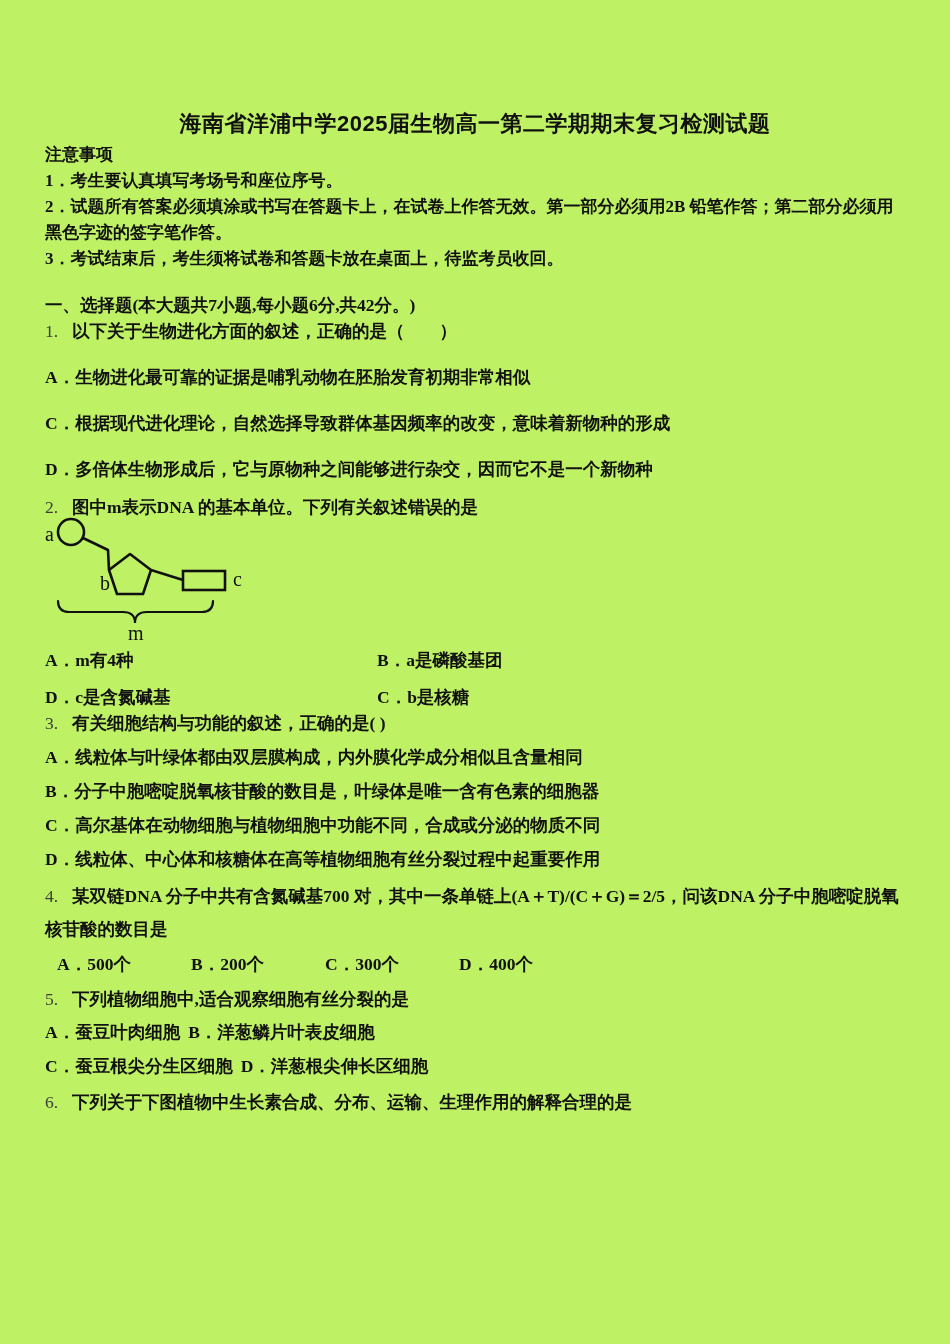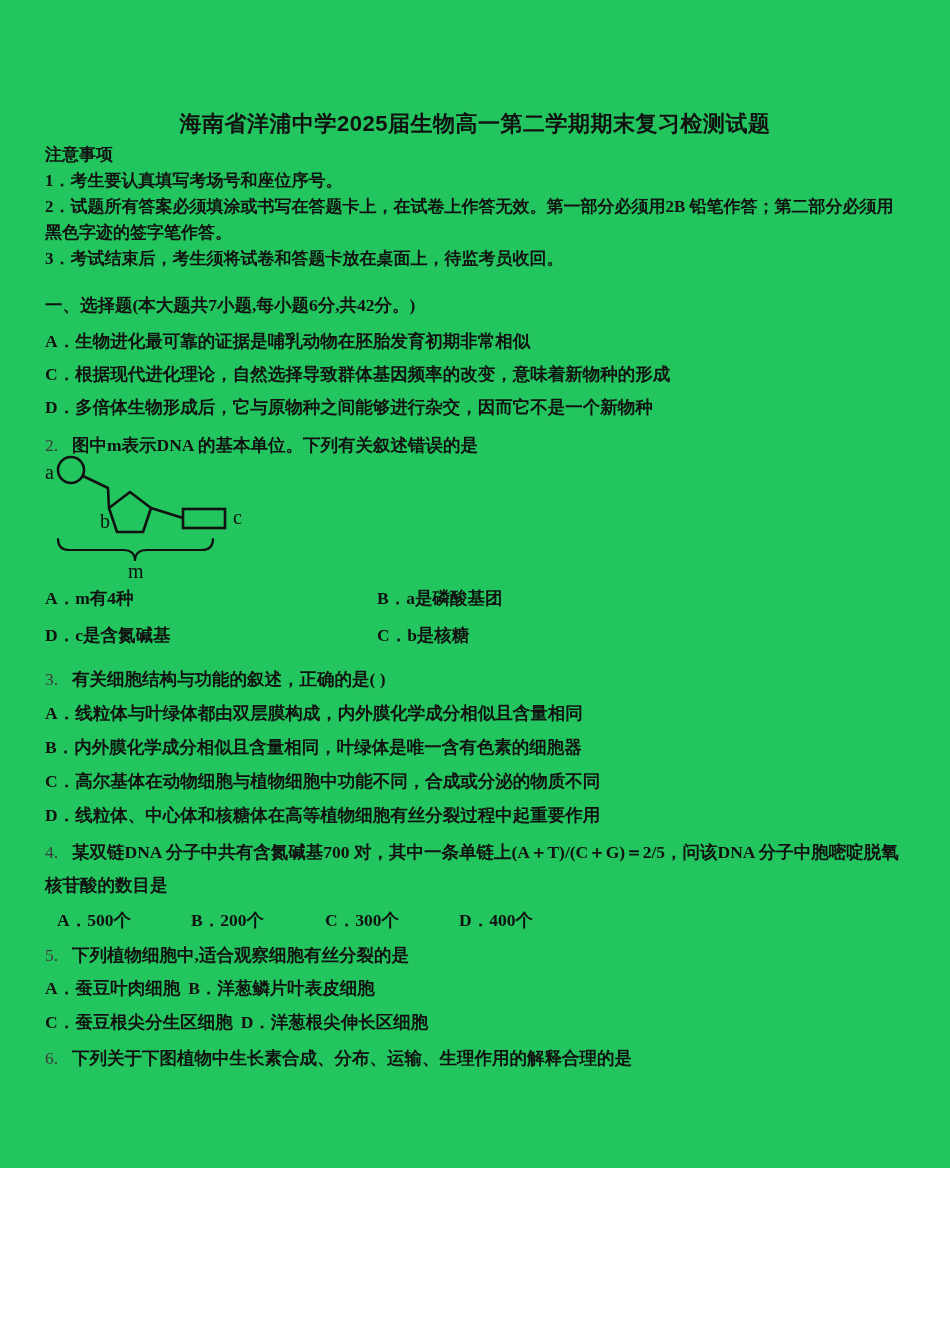--- a/index.html
+++ b/index.html
@@ -1,22 +1,22 @@
 <!DOCTYPE html>
 <html><head>
 <meta charset="utf-8">
 <style>
   html, body { margin: 0; padding: 0; background: #ffffff; }
   .page {
     position: relative;
     width: 950px;
-    height: 1168px;
+    height: 1344px;
     box-sizing: border-box;
     padding: 0 45px;
-    background: #22c55e;
+    background: #bef264;
     color: #111;
     font-family: "Liberation Serif", "DejaVu Serif", serif;
     overflow: hidden;
   }
   .title {
     margin: 0;
     padding-top: 110px;
     font-family: "Liberation Sans", "DejaVu Sans", sans-serif;
     font-size: 22px;
     font-weight: 700;
@@ -49,29 +49,29 @@
   .qnum {
     display: inline-block;
     min-width: 27px;
     font-weight: 400;
     color: #3d3d3d;
   }
   .opt-line {
     font-size: 17.5px;
     font-weight: 700;
     line-height: 26px;
-    margin-top: 7px;
+    margin-top: 20px;
   }
   .opt { font-size: 17.5px; font-weight: 700; line-height: 26px; }
 
   
   .q1 .stem { margin-top: 0; }
   .q1 .opt-line:first-of-type { margin-top: 10px; }
   .q2 .stem { margin-top: 12px; }
-  .q3 .stem { margin-top: 18px; }
+  .q3 .stem { margin-top: 0; }
   .q3 .opt-line:first-of-type { margin-top: 8px; }
   .q3 .opt-line { margin-top: 8px; }
   .q4 .stem { margin-top: 8px; line-height: 33px; }
   .q5 .stem { margin-top: 9px; }
   .q6 .stem { margin-top: 10px; }
 
   .opt-grid2 {
     display: grid;
     grid-template-columns: 332px 1fr;
     margin-top: 1px;
@@ -98,20 +98,23 @@
   <div class="notice">
     <div class="notice-heading">注意事项</div>
     <div class="notice-item">1．考生要认真填写考场号和座位序号。</div>
     <div class="notice-item">2．试题所有答案必须填涂或书写在答题卡上，在试卷上作答无效。第一部分必须用2B 铅笔作答；第二部分必须用黑色字迹的签字笔作答。</div>
     <div class="notice-item">3．考试结束后，考生须将试卷和答题卡放在桌面上，待监考员收回。</div>
   </div>
 
   <div class="section-heading">一、选择题(本大题共7小题,每小题6分,共42分。)</div>
 
   <div class="question q1">
+    <div class="stem">
+      <span class="qnum">1.</span><span>以下关于生物进化方面的叙述，正确的是（　　）</span>
+    </div>
     <div class="opt-line">A．生物进化最可靠的证据是哺乳动物在胚胎发育初期非常相似</div>
     <div class="opt-line">C．根据现代进化理论，自然选择导致群体基因频率的改变，意味着新物种的形成</div>
     <div class="opt-line">D．多倍体生物形成后，它与原物种之间能够进行杂交，因而它不是一个新物种</div>
   </div>
 
   <div class="question q2">
     <div class="stem">
       <span class="qnum">2.</span><span>图中m表示DNA 的基本单位。下列有关叙述错误的是</span>
     </div>
 
@@ -136,21 +139,21 @@
       <span class="opt">D．c是含氮碱基</span>
       <span class="opt">C．b是核糖</span>
     </div>
   </div>
 
   <div class="question q3">
     <div class="stem">
       <span class="qnum">3.</span><span>有关细胞结构与功能的叙述，正确的是(  )</span>
     </div>
     <div class="opt-line">A．线粒体与叶绿体都由双层膜构成，内外膜化学成分相似且含量相同</div>
-    <div class="opt-line">B．内外膜化学成分相似且含量相同，叶绿体是唯一含有色素的细胞器</div>
+    <div class="opt-line">B．分子中胞嘧啶脱氧核苷酸的数目是，叶绿体是唯一含有色素的细胞器</div>
     <div class="opt-line">C．高尔基体在动物细胞与植物细胞中功能不同，合成或分泌的物质不同</div>
     <div class="opt-line">D．线粒体、中心体和核糖体在高等植物细胞有丝分裂过程中起重要作用</div>
   </div>
 
   <div class="question q4">
     <div class="stem">
       <span class="qnum">4.</span><span>某双链DNA 分子中共有含氮碱基700 对，其中一条单链上(A＋T)/(C＋G)＝2/5，问该DNA 分子中胞嘧啶脱氧核苷酸的数目是</span>
     </div>
     <div class="opt-grid4">
       <span class="opt">A．500个</span>

